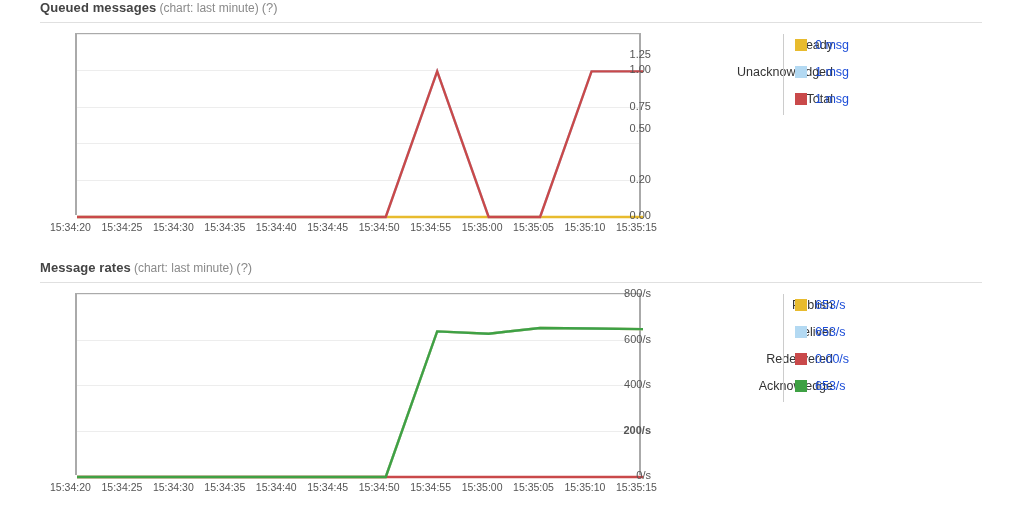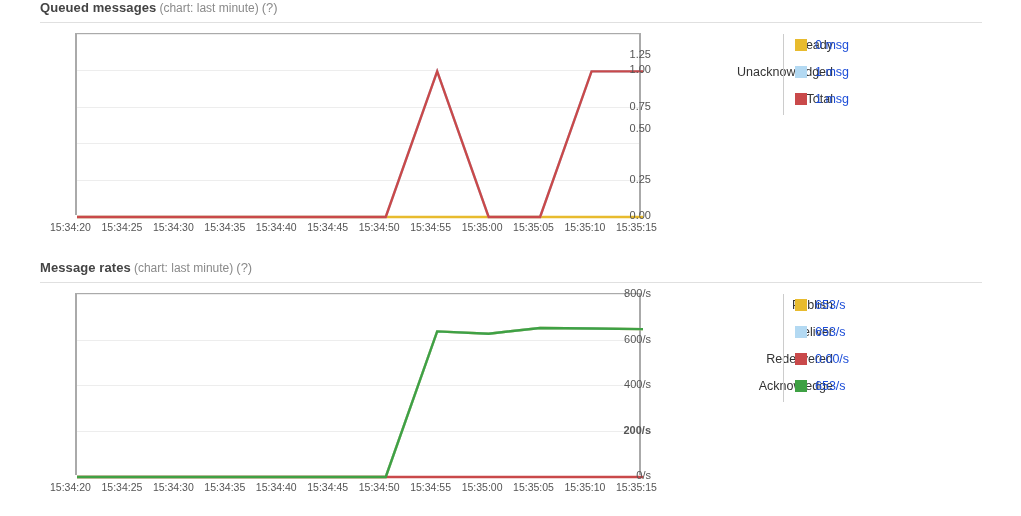--- a/index.html
+++ b/index.html
@@ -160,21 +160,21 @@
           <div class="gridline" style="top: 71.8px;"></div>
           <div class="gridline" style="top: 35.4px;"></div>
           <div class="gridline" style="top: -1px;"></div>
           <svg class="series-svg" width="566" height="182">
             <polyline points="0.00,182.00 51.45,182.00 102.91,182.00 154.36,182.00 205.82,182.00 257.27,182.00 308.73,182.00 360.18,182.00 411.64,182.00 463.09,182.00 514.55,182.00 566.00,182.00" fill="none" stroke="#e8bb2e" stroke-width="2.4" stroke-linejoin="miter" stroke-linecap="butt"></polyline>
             <polyline points="0.00,182.00 51.45,182.00 102.91,182.00 154.36,182.00 205.82,182.00 257.27,182.00 308.73,182.00 360.18,36.40 411.64,182.00 463.09,182.00 514.55,36.40 566.00,36.40" fill="none" stroke="#b3d9f2" stroke-width="2.4" stroke-linejoin="miter" stroke-linecap="butt"></polyline>
             <polyline points="0.00,182.00 51.45,182.00 102.91,182.00 154.36,182.00 205.82,182.00 257.27,182.00 308.73,182.00 360.18,36.40 411.64,182.00 463.09,182.00 514.55,36.40 566.00,36.40" fill="none" stroke="#c9494a" stroke-width="2.4" stroke-linejoin="miter" stroke-linecap="butt"></polyline>
           </svg>
         </div>
         <div class="ytick" style="top: 186px; width: 67px;">0.00</div>
-        <div class="ytick" style="top: 149.6px; width: 67px;">0.25</div>
+        <div class="ytick" style="top: 149.6px; width: 67px;">0.20</div>
         <div class="ytick" style="top: 99px; width: 67px;">0.50</div>
         <div class="ytick" style="top: 76.8px; width: 67px;">0.75</div>
         <div class="ytick" style="top: 40.4px; width: 67px;">1.00</div>
         <div class="ytick" style="top: 4px; width: 67px; margin-top: 21px;">1.25</div>
         <div class="xtick" style="left: 50px; top: 197px;">15:34:20</div>
         <div class="xtick" style="left: 101.455px; top: 197px;">15:34:25</div>
         <div class="xtick" style="left: 152.909px; top: 197px;">15:34:30</div>
         <div class="xtick" style="left: 204.364px; top: 197px;">15:34:35</div>
         <div class="xtick" style="left: 255.818px; top: 197px;">15:34:40</div>
         <div class="xtick" style="left: 307.273px; top: 197px;">15:34:45</div>

